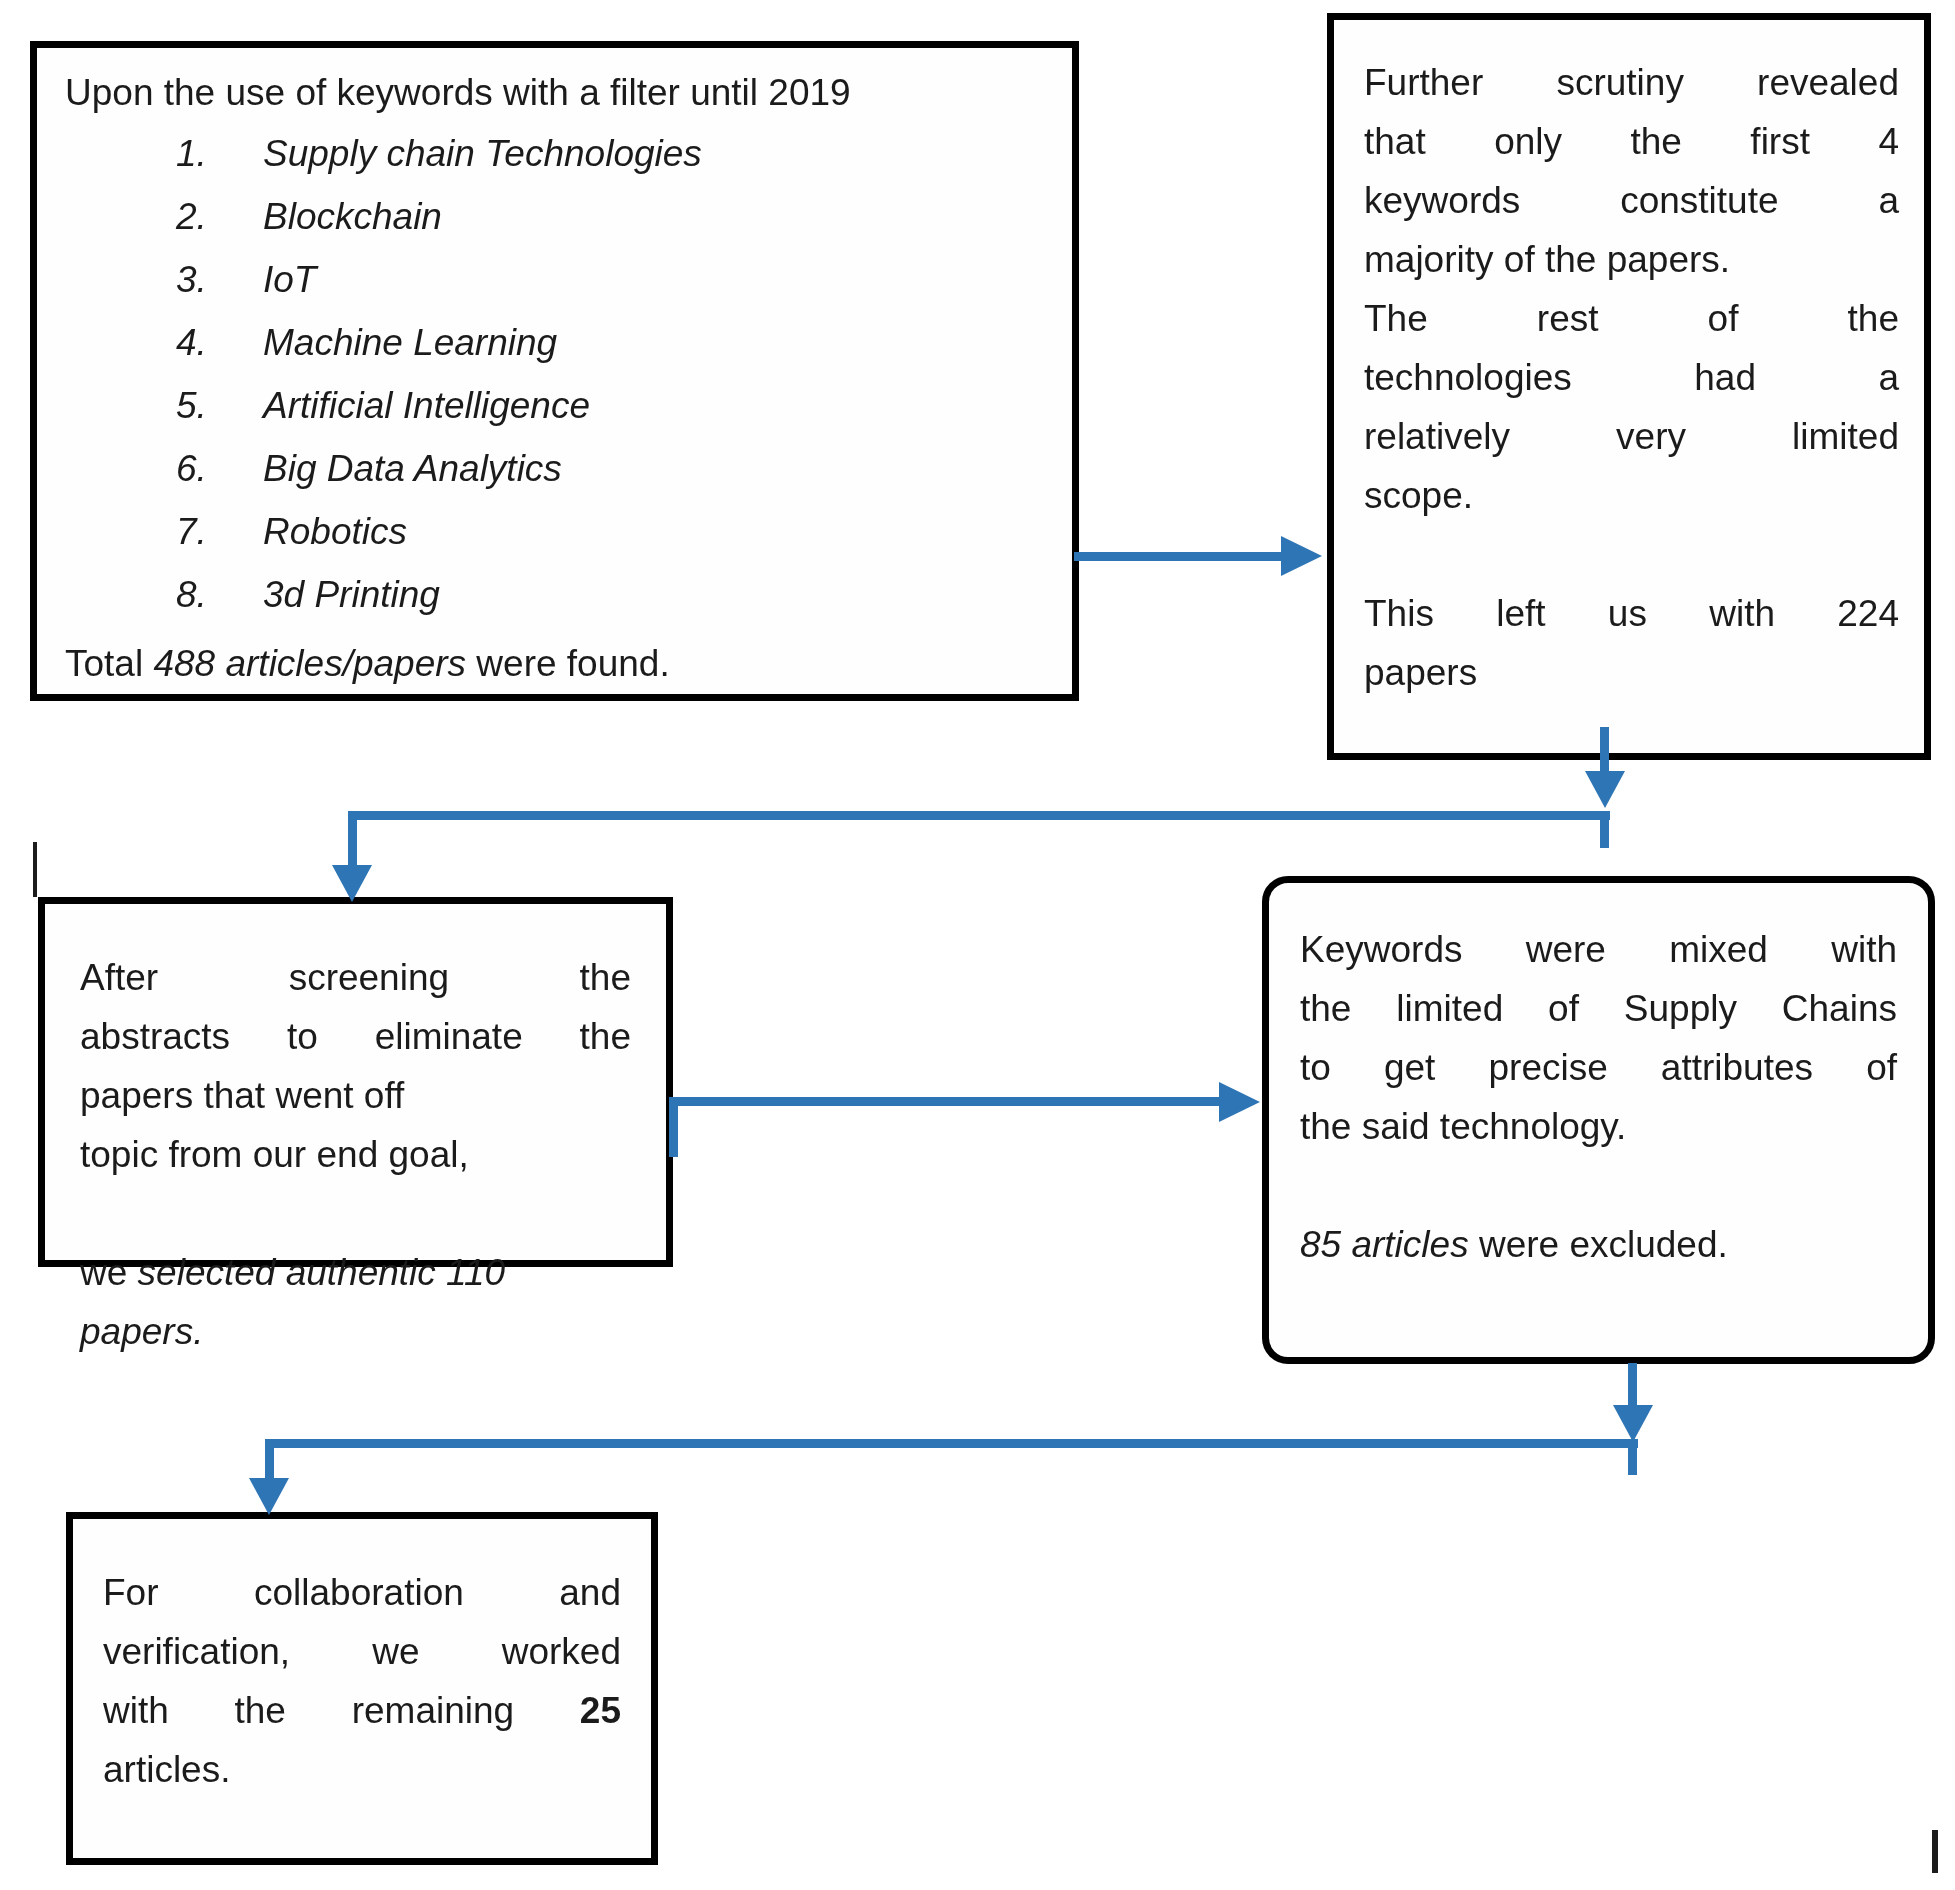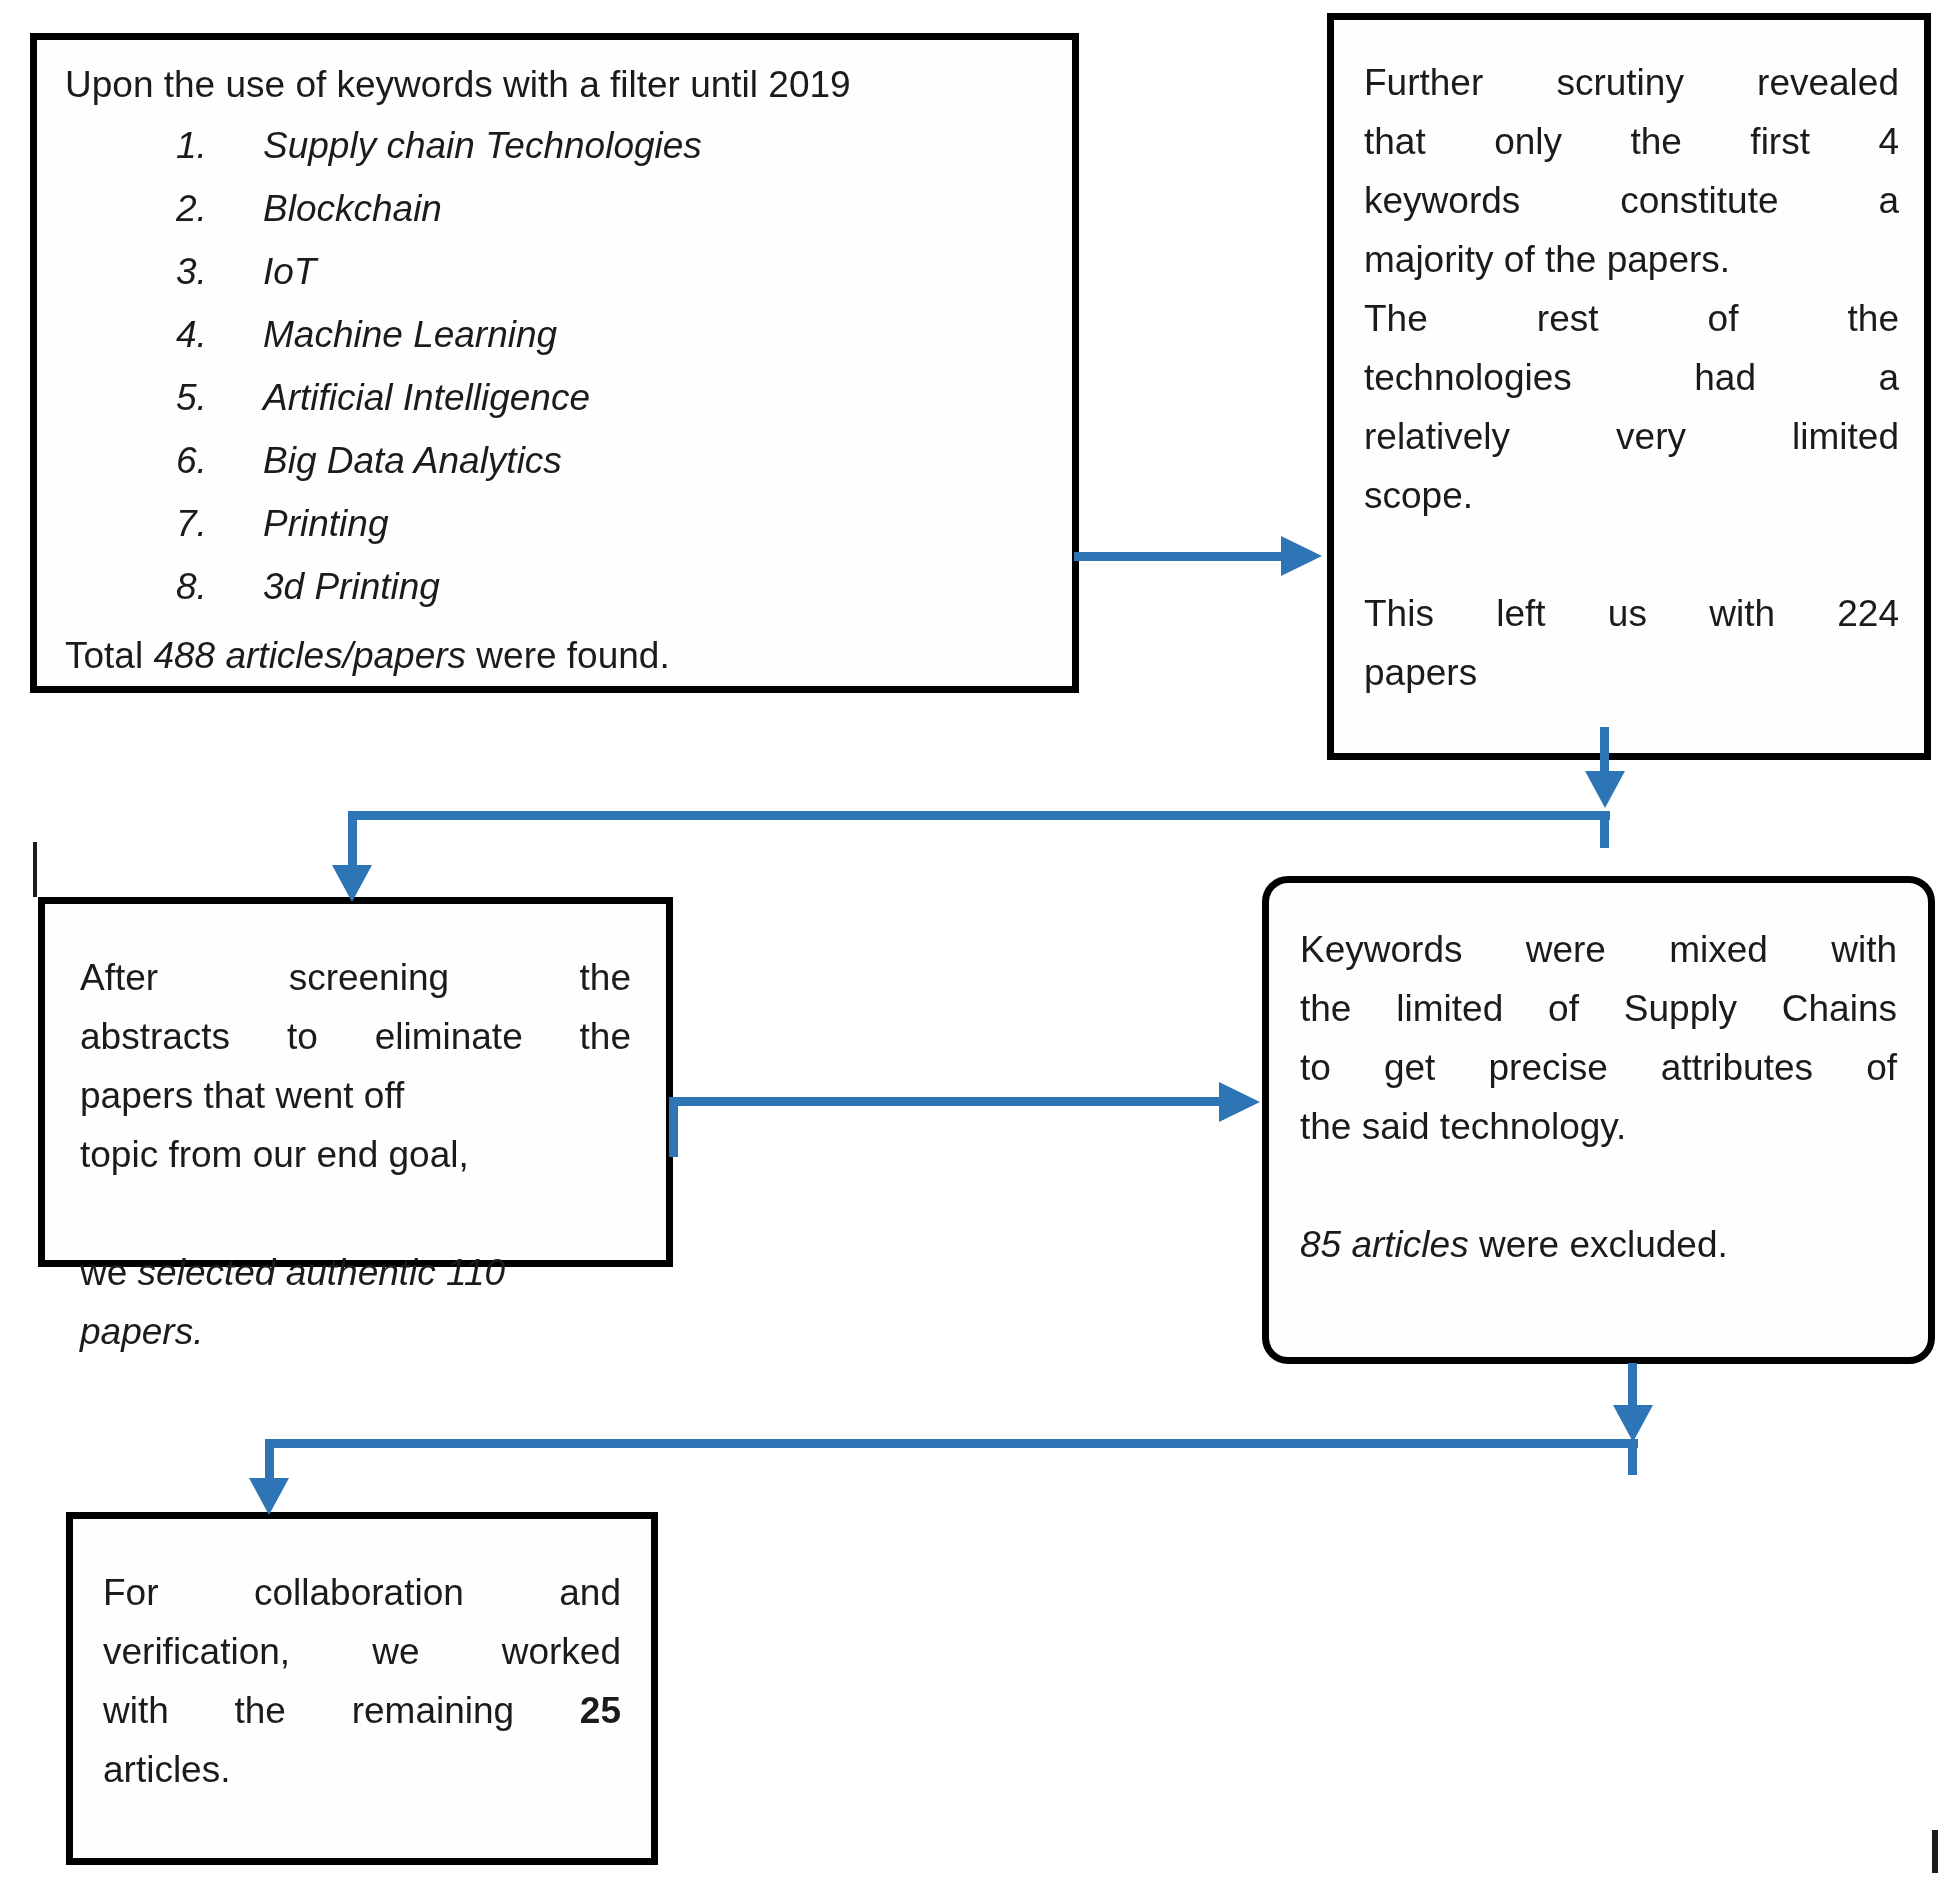--- a/index.html
+++ b/index.html
@@ -7,21 +7,21 @@
   .canvas{position:relative;width:1955px;height:1891px;background:#ffffff;overflow:hidden;}
 
   .box{position:absolute;border:7.4px solid #000000;background:#fefefe;box-sizing:border-box;}
 
   .ln{font-size:37px;line-height:59px;min-height:59px;white-space:normal;}
   .j{text-align:justify;text-align-last:justify;}
   i,.it{font-style:italic;}
   b{font-weight:bold;}
 
   
-  .b1{left:30px;top:33px;width:1049px;height:660px;padding:16.3px 28px 0 28px;}
+  .b1{left:30px;top:41px;width:1049px;height:660px;padding:16.3px 28px 0 28px;}
   .b1 .title{font-size:37px;line-height:58px;white-space:nowrap;}
   .li{display:flex;font-style:italic;font-size:37px;line-height:63px;padding-left:111px;}
   .li .num{width:87px;flex:none;}
   .b1 .total{margin-top:7.4px;}
 
   .b2{left:1327px;top:13.3px;width:604px;height:747px;padding:33px 25px 0 30px;}
   .b3{left:38px;top:897px;width:635px;height:370px;padding:44px 35px 0 35px;}
   .b4{left:1262px;top:876px;width:673px;height:488px;padding:37px 31px 0 31px;border-radius:26px;}
   .b5{left:30px;top:1512px;width:592px;height:353px;padding:44px 30px 0 30px;margin-left:36px;}
 
@@ -63,21 +63,21 @@
     <div class="li">
         <span class="num">5.</span>
         <span>Artificial Intelligence</span>
       </div>
     <div class="li">
         <span class="num">6.</span>
         <span>Big Data Analytics</span>
       </div>
     <div class="li">
         <span class="num">7.</span>
-        <span>Printing</span>
+        <span>Robotics</span>
       </div>
     <div class="li">
         <span class="num">8.</span>
         <span>3d Printing</span>
       </div>
     <div class="ln total"><span>Total </span><i>488 articles/papers</i><span> were found.</span></div>
   </div>
 
   <div class="box b2">
     <div class="ln j">Further scrutiny revealed</div>

